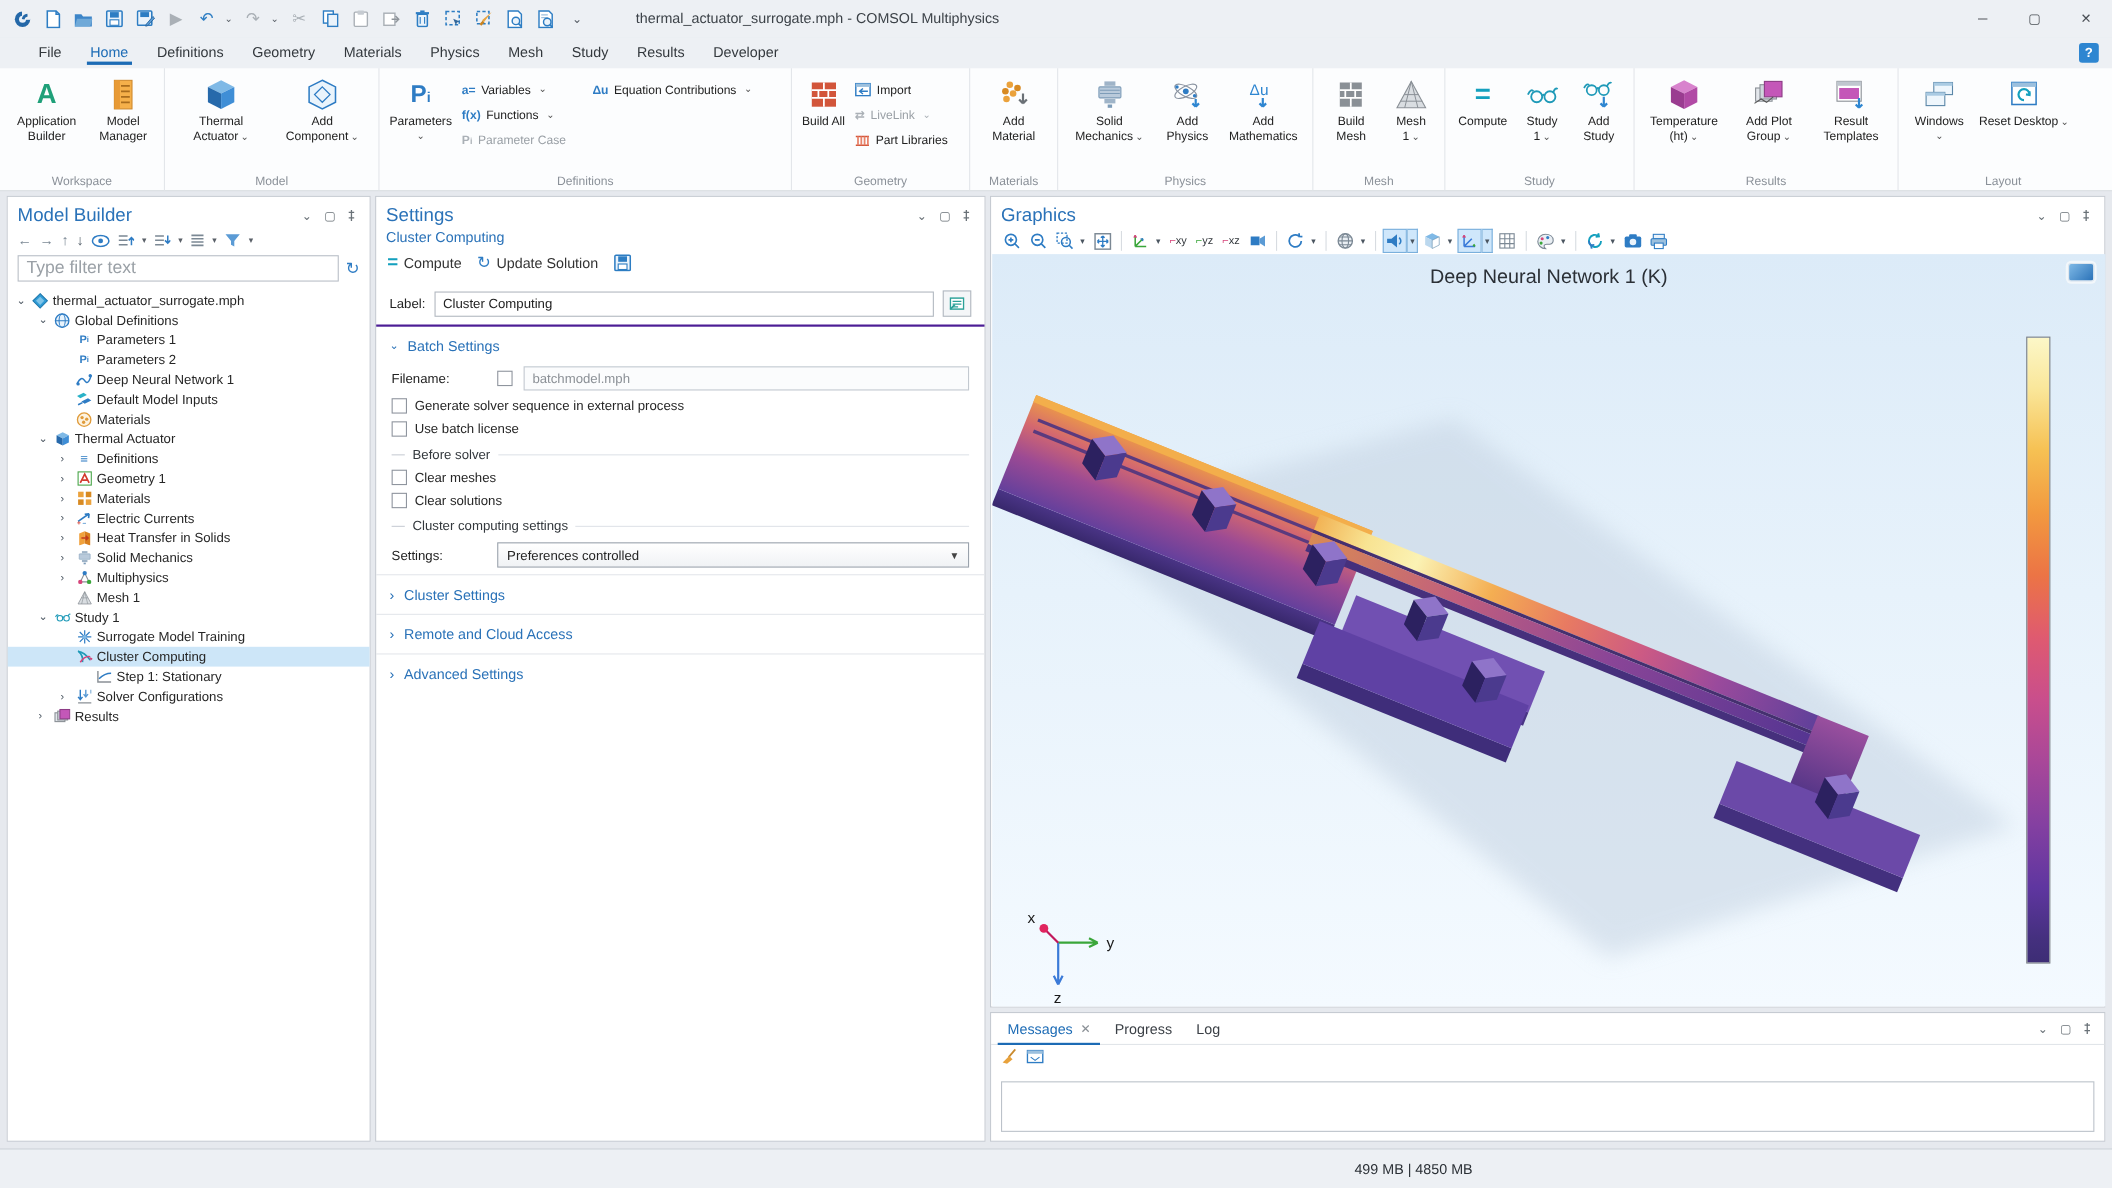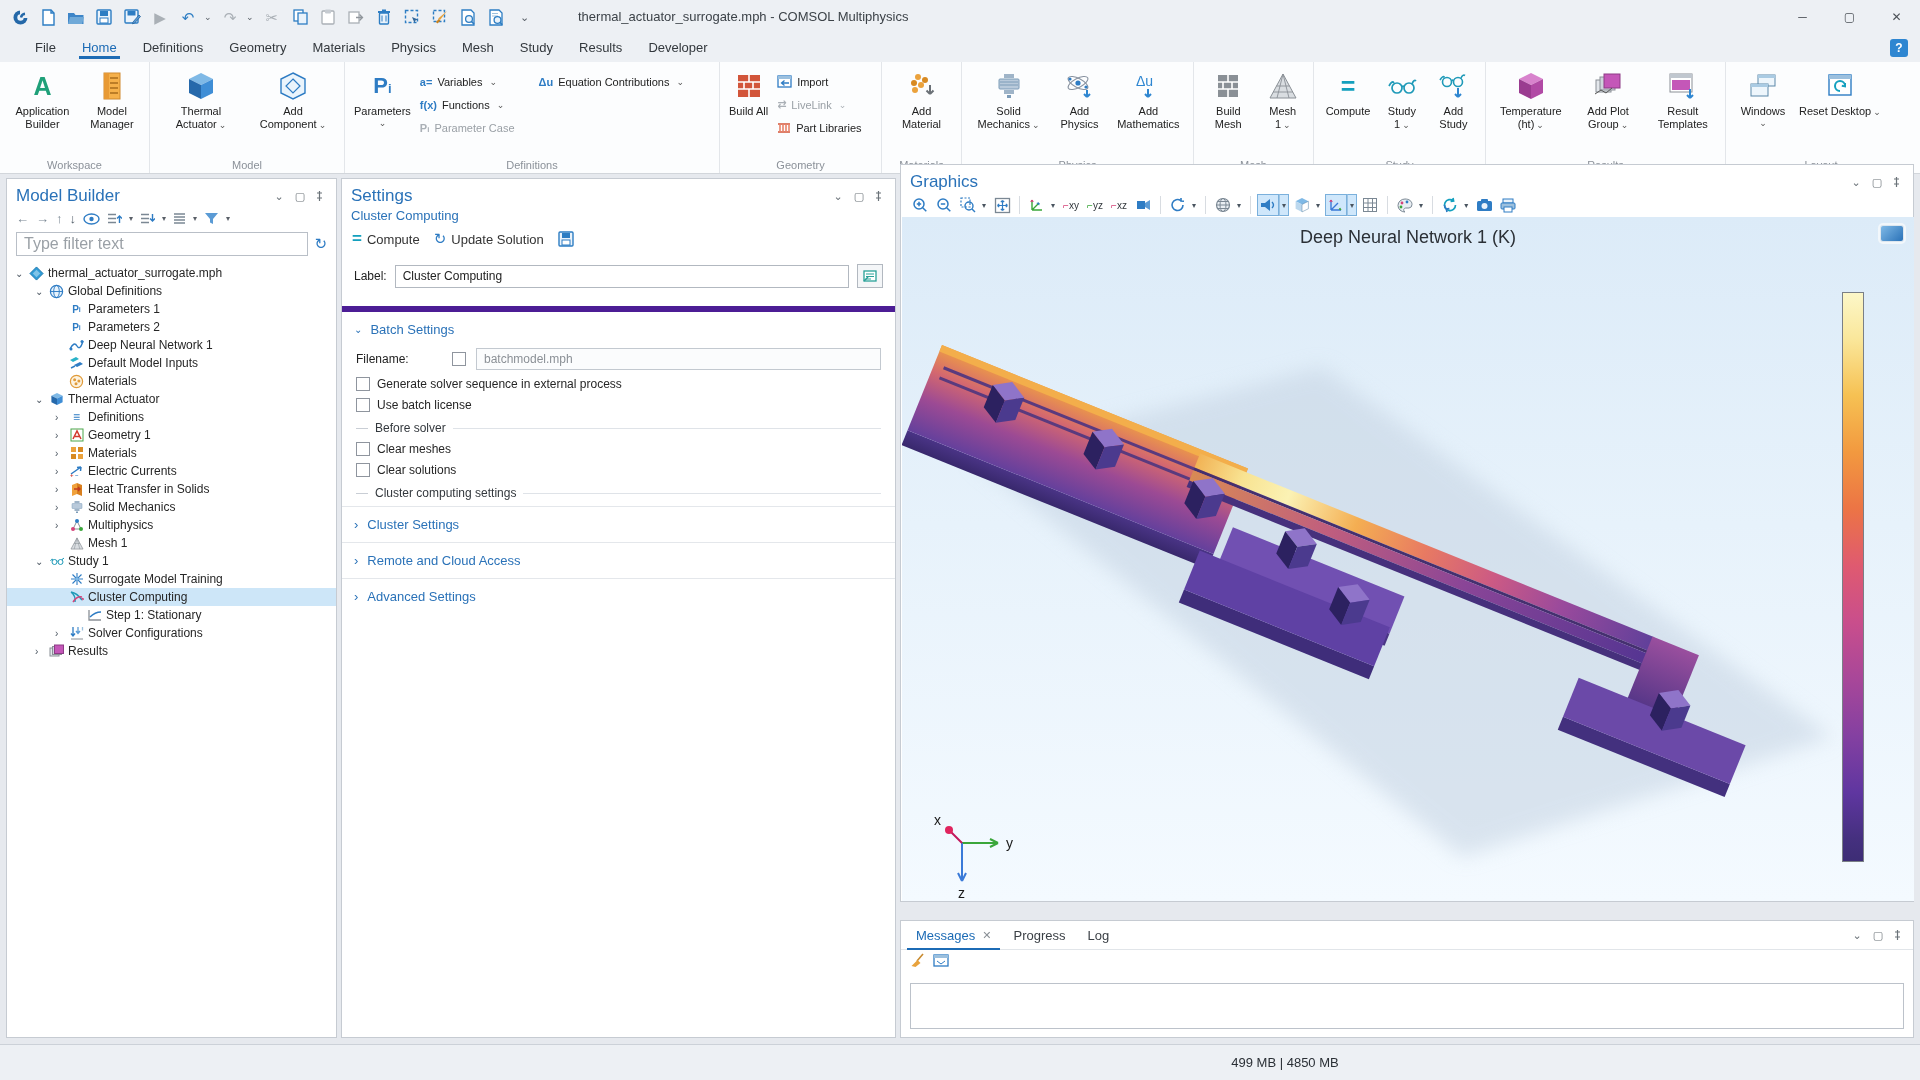--- a/index.html
+++ b/index.html
@@ -56,21 +56,21 @@
   .lv0{padding-left:8px}.lv1{padding-left:28px}.lv2{padding-left:48px}.lv3{padding-left:66px}
   .tw{width:13px;font-size:10px;color:#4a5560;flex:none}
   .ticon{width:17px;height:16px;flex:none;display:flex;align-items:center;justify-content:center}
   .tlabel{margin-left:3px}
   .pi-ic{color:#2e7cc4;font-size:10px;font-weight:bold}
   
   .s-toolbar{display:flex;align-items:center;gap:14px;padding:5px 10px 7px;font-size:13px;color:#333}
   .s-titem{display:flex;align-items:center;gap:5px}
   .eqals{color:#14a0be;font-weight:bold;font-size:17px}
   .upd{color:#2e7cc4;font-size:15px}
-  .labelrow{display:flex;align-items:center;gap:8px;padding:8px 12px 18px;border-bottom:6px solid #4c1d95}
+  .labelrow{display:flex;align-items:center;gap:8px;padding:8px 12px 7px;border-bottom:2px solid #4c1d95}
   .labelrow input{flex:1;height:23px;border:1px solid #b2b8c0;padding:0 7px;font-size:12px;font-family:inherit;color:#222}
   .sqbtn{width:26px;height:24px;border:1px solid #b2b8c0;background:#f4f6f8;display:flex;align-items:center;justify-content:center}
   .sect{display:flex;align-items:center;gap:8px;padding:10px 12px 6px;color:#2a72b8;font-size:13px}
   .sect .tw2{font-size:10px}
   .frow{display:flex;align-items:center;margin:5px 14px}
   .flabel{width:96px;flex:none;color:#222}
   .cb{width:14px;height:14px;border:1px solid #8f959e;background:#fff;flex:none}
   .finput{flex:1;height:22px;border:1px solid #c3c9d0;padding:0 7px;font-size:12px;font-family:inherit}
   .finput.dis{color:#8b9096;background:#fbfcfd}
   .crow{display:flex;align-items:flex-start;gap:7px;margin:7px 14px}
@@ -885,36 +885,43 @@
     <span>Clear meshes</span>
   </div>
   <div class="crow">
     <span class="cb"></span>
     <span>Clear solutions</span>
   </div>
 
   <div class="gsep">
       <span>Cluster computing settings</span>
     </div>
+  <div class="frow" style="margin-top:8px">
+    <span class="flabel">Settings:</span>
+    <span class="dropdown">
+      <span class="dval">Preferences controlled</span>
+      <span class="dcaret">▼</span>
+    </span>
+  </div>
 
   <div class="csection">
       <span class="tw2">›</span>
       <span>Cluster Settings</span>
     </div>
   <div class="csection" style="margin-top:0">
       <span class="tw2">›</span>
       <span>Remote and Cloud Access</span>
     </div>
   <div class="csection" style="margin-top:0">
       <span class="tw2">›</span>
       <span>Advanced Settings</span>
     </div>
 </div>
 
-<div class="panel" style="left:900px;top:164px;width:1014px;height:738px">
+<div class="panel" style="left:900px;top:178px;width:1014px;height:738px">
   <div class="phead" style="padding-bottom:0">
     <span class="ptitle">Graphics</span>
     <span class="hicons">
       <span class="hic">⌄</span>
       <span class="hic">▢</span>
       <span class="hic">
           <svg width="9" height="12" viewBox="0 0 9 12">
             <path d="M4.5 1 v7 M2 3 h5 M2 8 h5 M4.5 8 v3" stroke="#6a7278" stroke-width="1.2"></path>
           </svg>
         </span>

